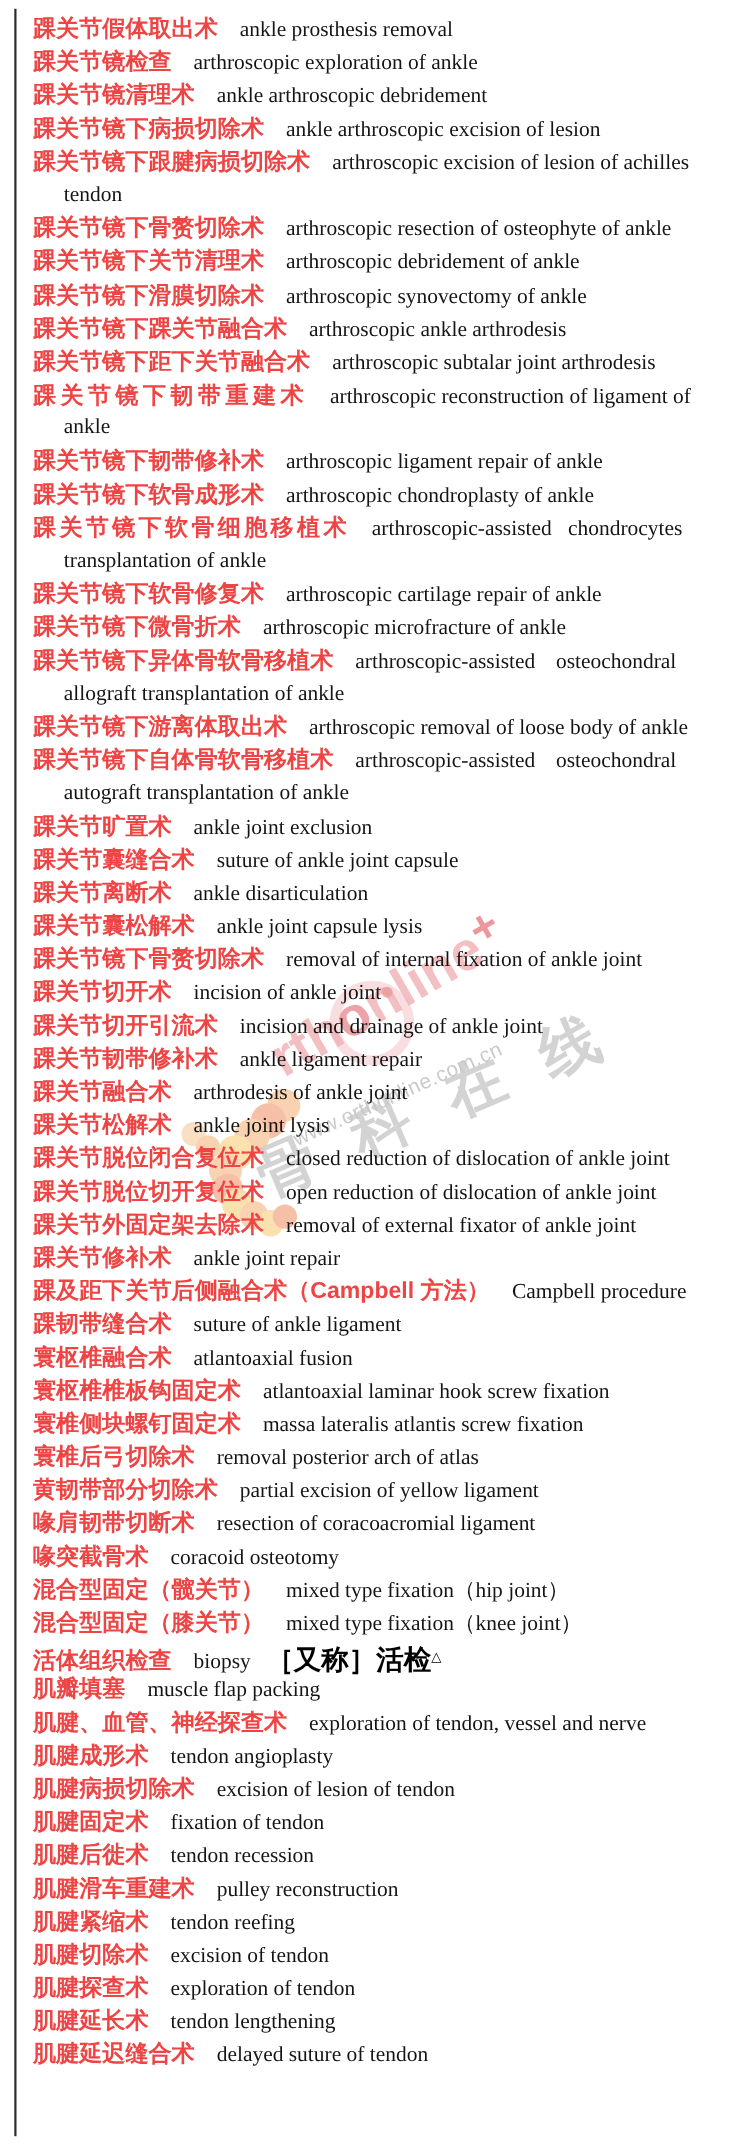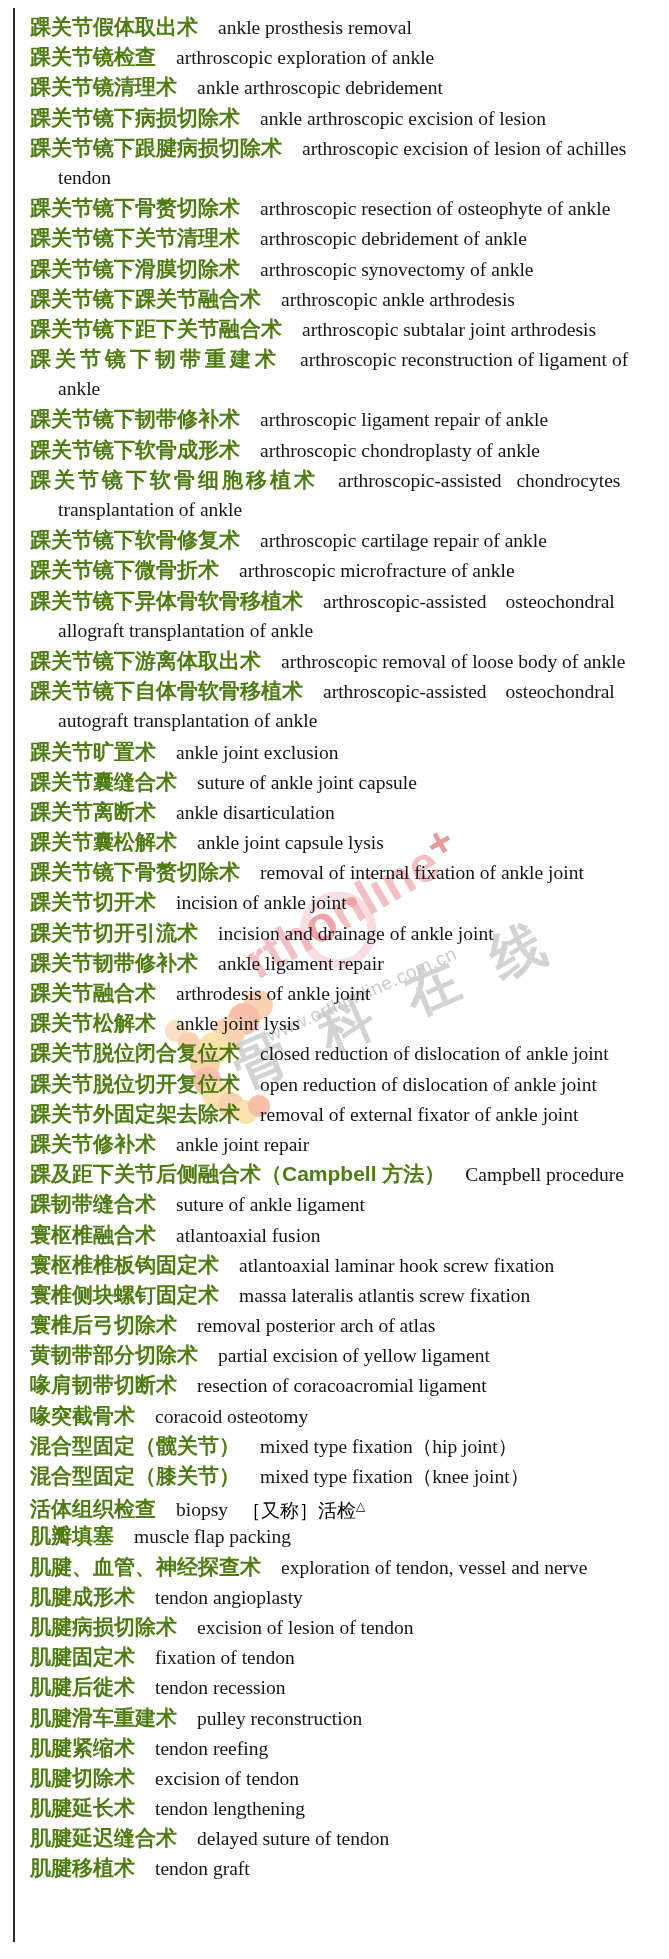--- a/index.html
+++ b/index.html
@@ -5,25 +5,25 @@
   html,body{margin:0;padding:0;background:#ffffff;}
   body{width:669px;height:1959px;position:relative;overflow:hidden;
        font-family:"Liberation Sans","DejaVu Sans",sans-serif;}
   .page{position:absolute;inset:0;}
   .left-rule{position:absolute;left:13px;top:8px;width:2px;height:1934px;background:#2b2b2b;}
   .watermark{position:absolute;left:0;top:0;pointer-events:none;}
   .entries{position:absolute;left:30px;top:12px;width:633px;}
   .entry{position:relative;}
   .line{height:30.2px;line-height:30.2px;white-space:nowrap;}
   .line2{padding-left:28px;}
-  .cn{font-weight:bold;color:#4d7c0f;font-size:21px;letter-spacing:0px;
+  .cn{font-weight:bold;color:#ef4444;font-size:21px;letter-spacing:0px;
       font-family:"Liberation Sans","DejaVu Sans",sans-serif;}
   .gap{display:inline-block;width:20px;}
   .en{font-family:"Liberation Serif","DejaVu Serif",serif;font-size:19.5px;color:#141414;}
-  .note{font-weight:normal;color:#000;font-size:19px;margin-left:14px;}
+  .note{font-weight:bold;color:#000;font-size:25px;margin-left:14px;}
   .sup{font-size:12px;vertical-align:super;font-weight:bold;color:#000;
        font-family:"Liberation Serif","DejaVu Serif",serif;}
 </style>
 </head>
 <body>
 
 <div class="page">
 
   <svg class="watermark" width="669" height="1959" viewBox="0 0 669 1959">
 
@@ -218,23 +218,23 @@
       <div class="entry">
         <div class="line line1"><span class="cn">肌腱滑车重建术</span><span class="gap"></span><span class="en">pulley reconstruction</span></div>
       </div>
       <div class="entry">
         <div class="line line1"><span class="cn">肌腱紧缩术</span><span class="gap"></span><span class="en">tendon reefing</span></div>
       </div>
       <div class="entry">
         <div class="line line1"><span class="cn">肌腱切除术</span><span class="gap"></span><span class="en">excision of tendon</span></div>
       </div>
       <div class="entry">
+        <div class="line line1"><span class="cn">肌腱探查术</span><span class="gap"></span><span class="en">exploration of tendon</span></div>
+      </div>
+      <div class="entry">
         <div class="line line1"><span class="cn">肌腱延长术</span><span class="gap"></span><span class="en">tendon lengthening</span></div>
       </div>
       <div class="entry">
         <div class="line line1"><span class="cn">肌腱延迟缝合术</span><span class="gap"></span><span class="en">delayed suture of tendon</span></div>
       </div>
-      <div class="entry">
-        <div class="line line1"><span class="cn">肌腱移植术</span><span class="gap"></span><span class="en">tendon graft</span></div>
-      </div>
     </div>
 
 </div>
 
 </body></html>

